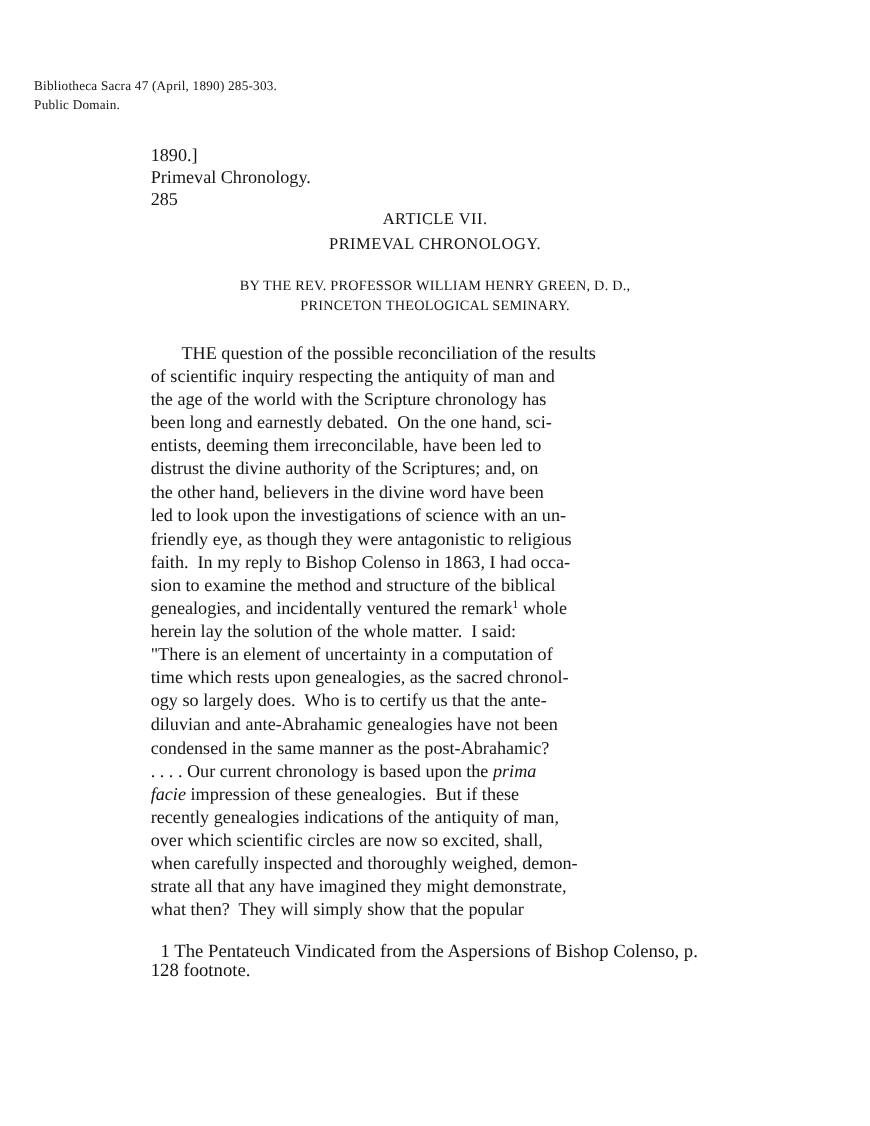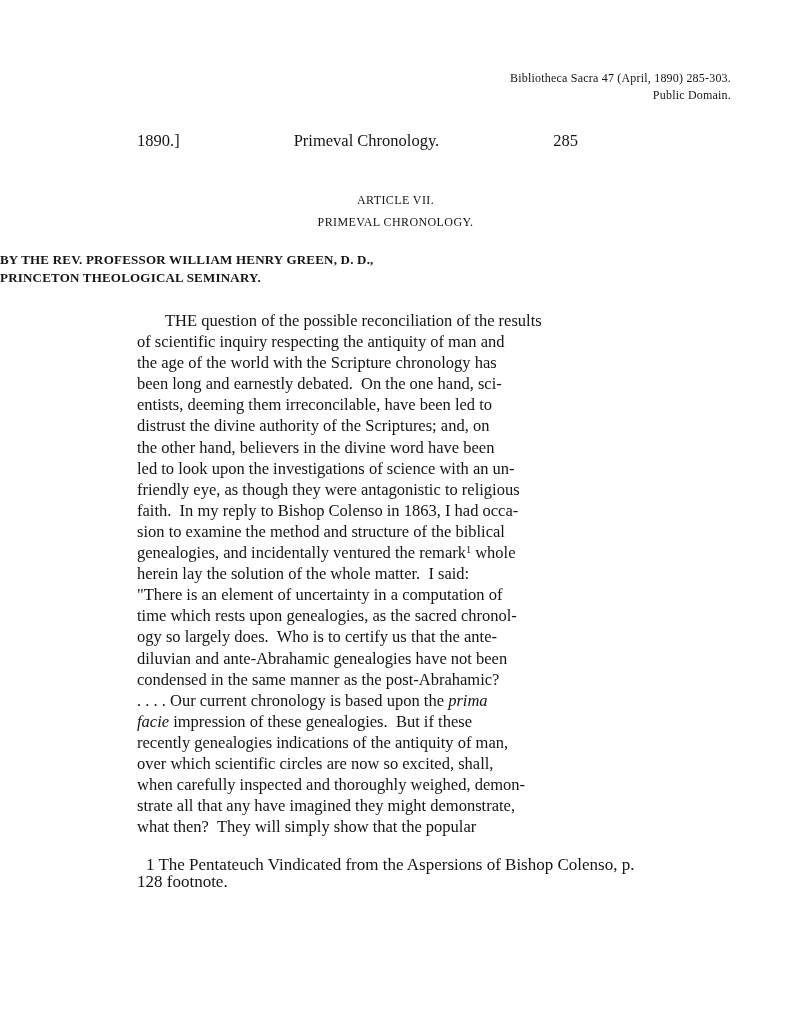--- a/index.html
+++ b/index.html
@@ -14,53 +14,55 @@
     background: #ffffff;
     color: #141414;
     font-family: "Liberation Serif", serif;
     overflow: hidden;
   }
   .header-block {
     position: absolute;
     top: 70px;
     left: 0;
     width: 731px;
-    text-align: right;
+    text-align: left;
     font-size: 12px;
     line-height: 17px;
     letter-spacing: 0.2px;
+    padding-left: 31px;
   }
   .running-head {
     position: absolute;
     top: 131px;
     left: 137px;
     width: 441px;
     display: flex;
     justify-content: space-between;
     align-items: baseline;
     font-size: 16.5px;
+    flex-direction: column;
   }
   .article-heading-block {
     position: absolute;
     top: 189px;
     left: 0;
     width: 791px;
     text-align: center;
-    font-size: 12px;
+    font-size: 15px;
     line-height: 22px;
     letter-spacing: 0.4px;
   }
   .byline-block {
     position: absolute;
     top: 251px;
     left: 0;
     width: 791px;
-    text-align: left;
+    text-align: center;
     font-size: 13px;
-    font-weight: bold;
+    font-weight: normal;
     line-height: 18px;
     letter-spacing: 0.2px;
   }
   .body-paragraph {
     position: absolute;
     top: 310px;
     left: 137px;
     width: 470px;
     font-size: 16.5px;
     line-height: 21.1px;

